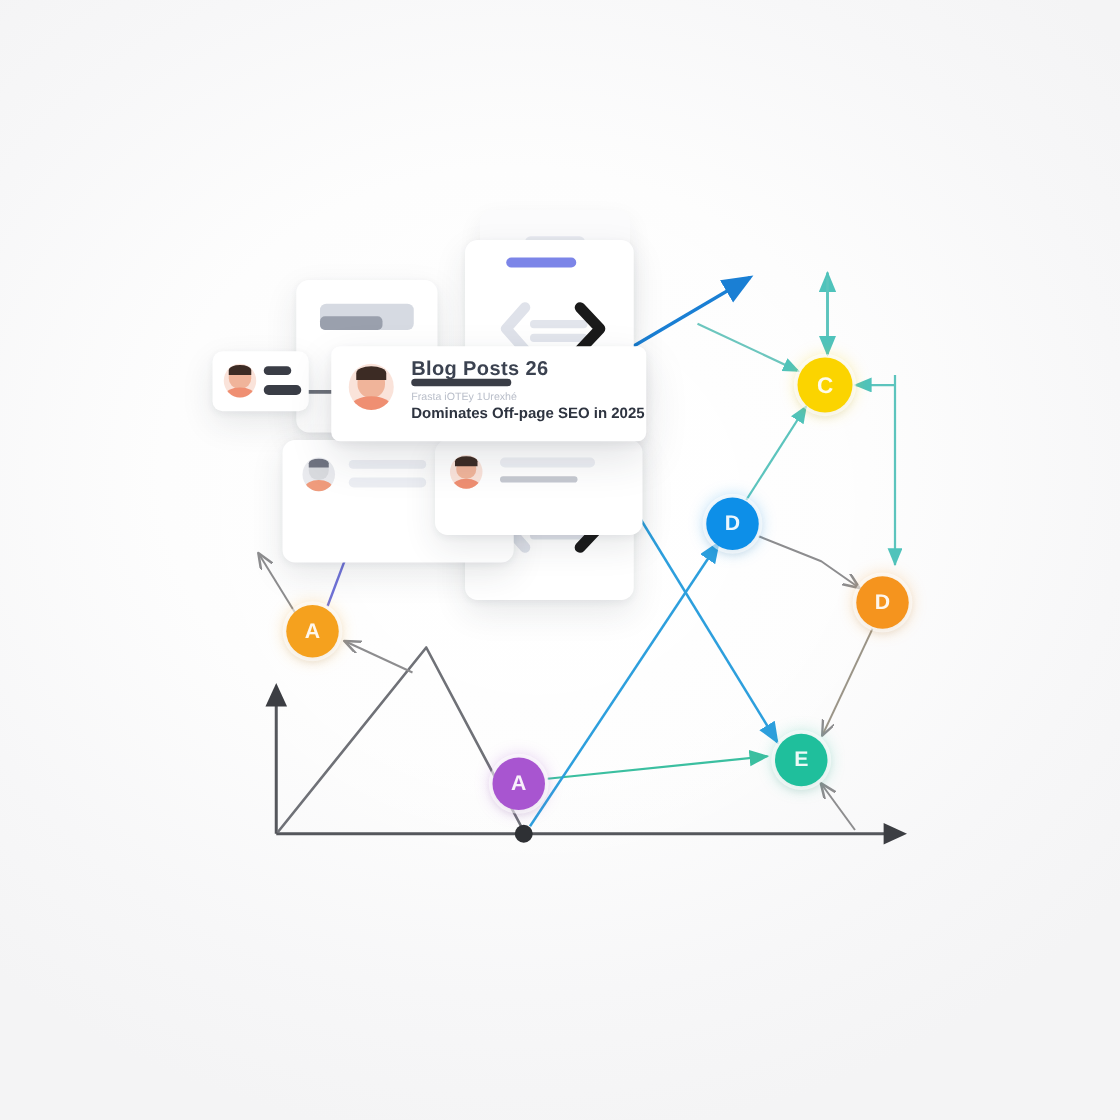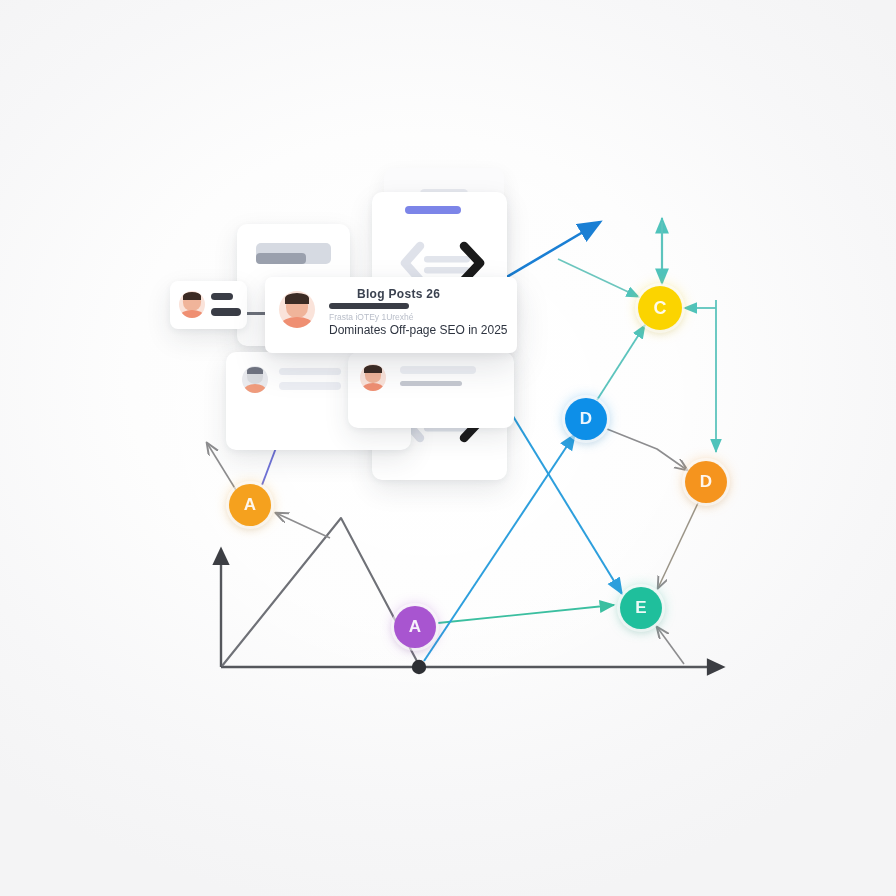--- a/index.html
+++ b/index.html
@@ -44,21 +44,21 @@
   .av-body{border-radius:50% 50% 0 0;background:#ef8f72;}
 
   
   .codeicon{position:absolute;}
 
   .blogtitle{
     position:absolute;color:#3b4250;font-weight:bold;
     letter-spacing:.3px;
   }
   .blogsub{position:absolute;color:#b9bec9;text-align:center;}
-  .blogmain{position:absolute;color:#2e3440;font-weight:normal;text-align:center;}
+  .blogmain{position:absolute;color:#2e3440;font-weight:bold;text-align:center;}
 
   
   #nodes{position:absolute;inset:0;z-index:4;}
   .node{
     position:absolute;border-radius:50%;
     display:flex;align-items:center;justify-content:center;
     color:#ffffff;font-weight:bold;
   }
   .node span{pointer-events:none;}
 </style>
@@ -160,21 +160,21 @@
       <div class="bar faint" style="position:absolute;left:52px;top:14px;width:76px;height:8px;"></div>
       <div class="bar mid" style="position:absolute;left:52px;top:29px;width:62px;height:5px;background:#c6c9d1;"></div>
     </div>
 
     <div class="card" style="left:265px;top:277px;width:252px;height:76px;border-radius:7px;box-shadow:0 14px 34px rgba(40,45,60,.13),0 3px 8px rgba(40,45,60,.07);">
       <div class="avatar" style="left:14px;top:14px;width:36px;height:37px;position:absolute;">
         <i class="av-face" style="left:7px;top:4px;width:22px;height:23px;"></i>
         <i class="av-head" style="left:6px;top:2px;width:24px;height:11px;border-radius:50% 50% 0 0;"></i>
         <i class="av-body" style="left:2px;top:26px;width:32px;height:16px;"></i>
       </div>
-      <div class="blogtitle" style="left:64px;top:10px;font-size:12px;margin-left:28px;">Blog Posts 26</div>
+      <div class="blogtitle" style="left:64px;top:10px;font-size:16px;">Blog Posts 26</div>
       <div class="bar dark" style="position:absolute;left:64px;top:26px;width:80px;height:5.5px;border-radius:3px;"></div>
       <div class="blogsub" style="left:64px;top:35px;font-size:8.5px;">Frasta iOTEy 1Urexhé</div>
       <div class="blogmain" style="left:64px;top:46px;font-size:12px;">Dominates Off-page SEO in 2025</div>
     </div>
   </div>
 
   <svg class="layer" id="edges" viewBox="0 0 896 896">
 
     <path d="M505,278 L600,222" fill="none" stroke="#1a7fd4" stroke-width="2.6" marker-end="url(#blueArrowBig)"></path>
 

